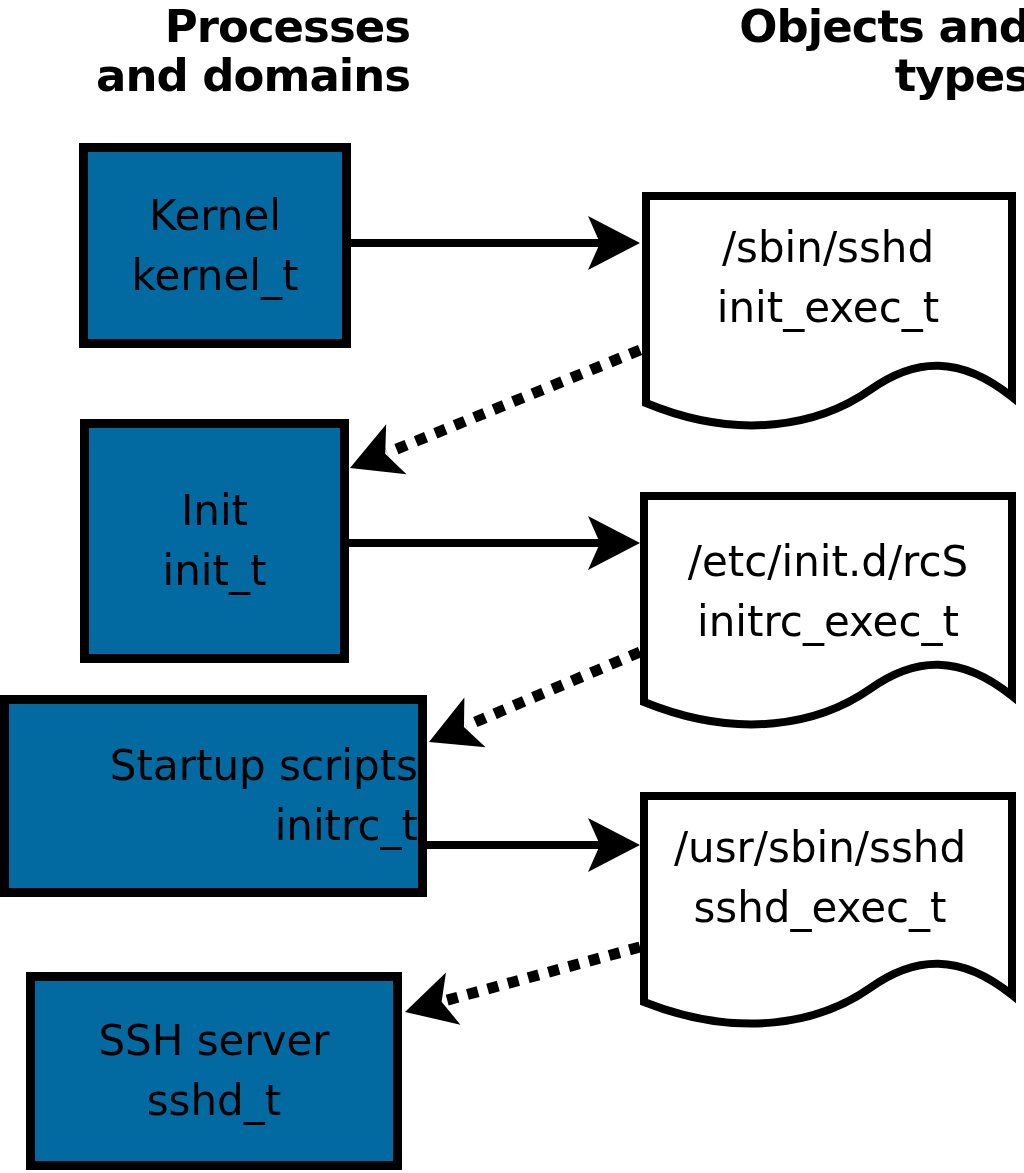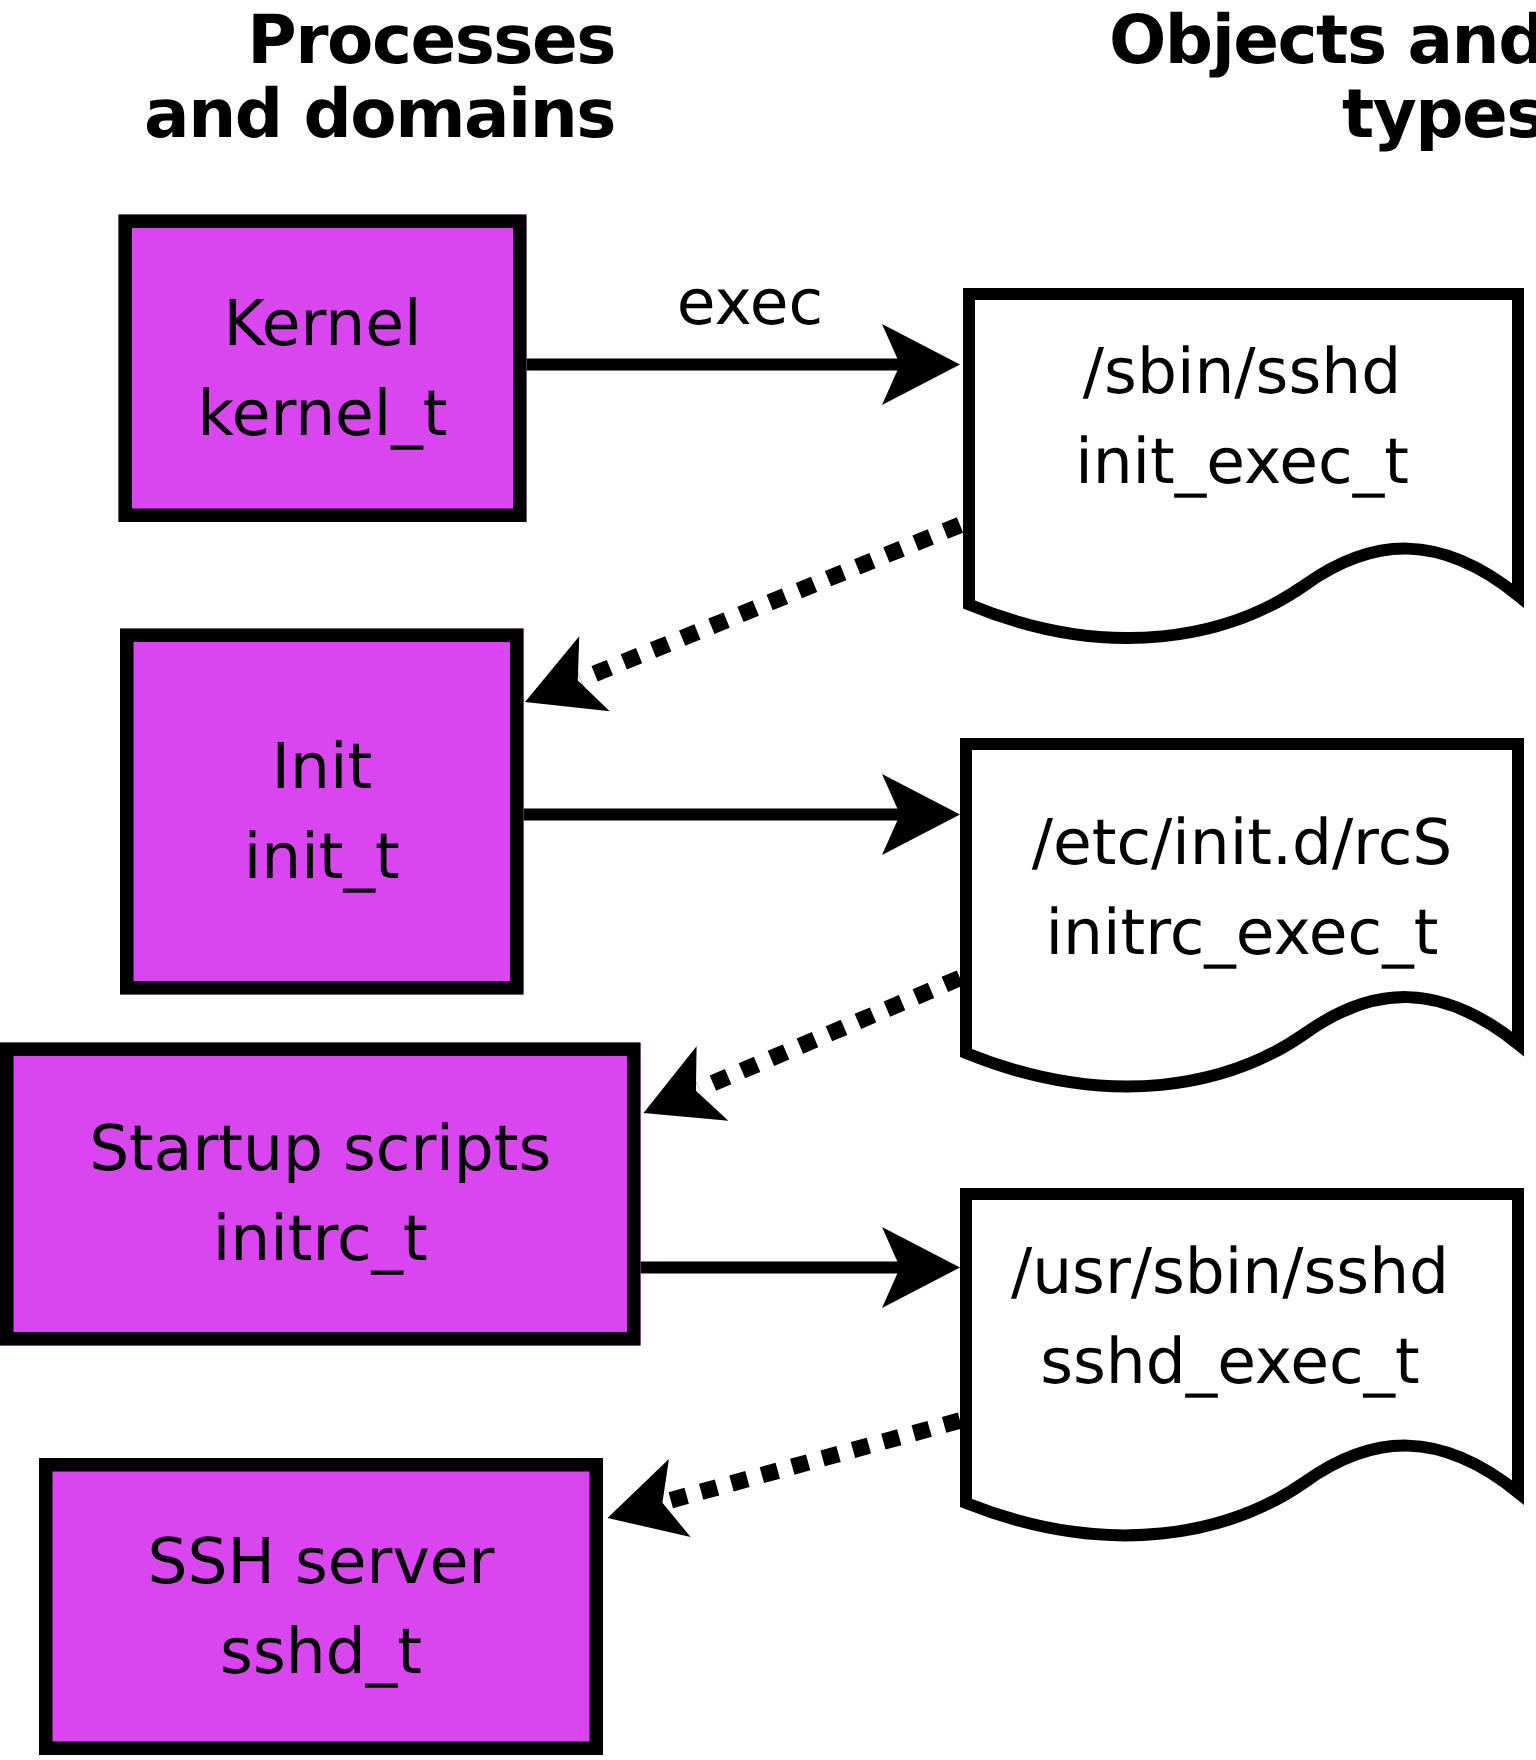--- a/index.html
+++ b/index.html
@@ -6,21 +6,21 @@
   .canvas{
     position:relative;width:1024px;height:1173px;background:#ffffff;
     font-family:"DejaVu Sans", sans-serif;color:#000;overflow:hidden;
   }
   .layer{position:absolute;left:0;top:0;width:1024px;height:1173px;}
   .hdr{
     position:absolute;text-align:right;font-weight:bold;
     font-size:45px;line-height:49px;letter-spacing:-1px;
   }
   .pbox{
-    position:absolute;box-sizing:border-box;border:9px solid #000;background:#d946ef;
+    position:absolute;box-sizing:border-box;border:9px solid #000;background:#0369a1;
     display:flex;flex-direction:column;align-items:center;justify-content:center;
     font-size:42px;line-height:60px;text-align:center;
   }
   .doctext{
     position:absolute;text-align:center;font-size:42px;line-height:60px;
   }
   .arrowlabel{
     position:absolute;text-align:center;font-size:42px;line-height:44px;
   }
   .line1,.line2{white-space:nowrap;}
@@ -89,21 +89,21 @@
   <div class="pbox" style="left:79px;top:143px;width:272px;height:205px;">
     <div class="line1">Kernel</div>
     <div class="line2">kernel_t</div>
   </div>
 
   <div class="pbox" style="left:80px;top:419px;width:269px;height:244px;">
     <div class="line1">Init</div>
     <div class="line2">init_t</div>
   </div>
 
-  <div class="pbox" style="left:0px;top:695px;width:427px;height:202px;">
+  <div class="pbox" style="left:0px;top:695px;width:427px;height:202px;align-items:flex-end;">
     <div class="line1">Startup scripts</div>
     <div class="line2">initrc_t</div>
   </div>
 
   <div class="pbox" style="left:26px;top:972px;width:376px;height:198px;justify-content:center;">
     <div class="line1">SSH server</div>
     <div class="line2">sshd_t</div>
   </div>
 
   <div class="doctext" style="left:640px;top:218px;width:376px;">
@@ -114,15 +114,14 @@
   <div class="doctext" style="left:640px;top:516px;width:376px;margin-top:16px;">
     <div class="line1">/etc/init.d/rcS</div>
     <div class="line2">initrc_exec_t</div>
   </div>
 
   <div class="doctext" style="left:664px;top:818px;width:312px;">
     <div class="line1">/usr/sbin/sshd</div>
     <div class="line2">sshd_exec_t</div>
   </div>
 
-  <div class="arrowlabel" style="left:420px;top:180px;width:160px;">exec</div>
 
 </div>
 
 </body></html>

